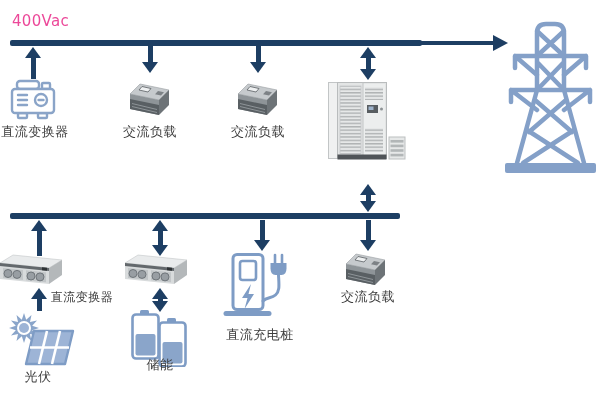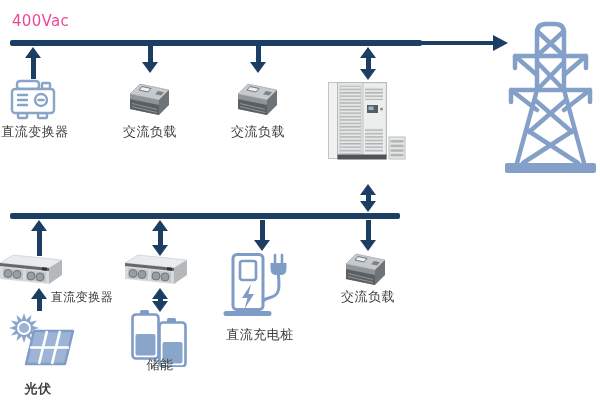--- a/index.html
+++ b/index.html
@@ -191,21 +191,21 @@
     <polygon points="35,21 28.2,23.2 33,28.5 26,27 27.5,34 22.2,29.2 20,36 17.8,29.2 12.5,34 14,27 7,28.5 11.8,23.2 5,21 11.8,18.8 7,13.5 14,15 12.5,8 17.8,12.8 20,6 22.2,12.8 27.5,8 26,15 33,13.5 28.2,18.8" fill="#8aa5ca"></polygon>
     <circle cx="20" cy="21" r="7" fill="#ffffff"></circle>
     <circle cx="20" cy="21" r="5" fill="#9db4d6"></circle>
     <polygon points="30,24 69,24 61,57 22,57" fill="#9db4d6" stroke="#7e9cc5" stroke-width="2.4" stroke-linejoin="round"></polygon>
     <g stroke="#ffffff" stroke-width="2.6">
       <line x1="43" y1="24" x2="35" y2="57"></line>
       <line x1="56" y1="24" x2="48" y2="57"></line>
       <line x1="26" y1="40.5" x2="65" y2="40.5"></line>
     </g>
   </svg>
-  <div class="lbl" style="left:7px;top:380px;width:62px;font-weight:bold;">光伏</div>
+  <div class="lbl" style="left:7px;top:368px;width:62px;">光伏</div>
 
   <div class="arrow" style="left:152px;top:288px;height:24px;">
     <div class="head up"></div>
       <div class="shaft"></div>
       <div class="head down"></div>
   </div>
   <svg class="icon" style="left:130px;top:309px;" width="57" height="58" viewBox="0 0 57 58">
     <rect x="10" y="1" width="9" height="5" rx="1.5" fill="#7e9cc5"></rect>
     <rect x="2.5" y="5.5" width="26" height="44" rx="3.5" fill="#ffffff" stroke="#7e9cc5" stroke-width="2.6"></rect>
     <rect x="5.5" y="25" width="20" height="21.5" rx="2" fill="#8aa5ca"></rect>

